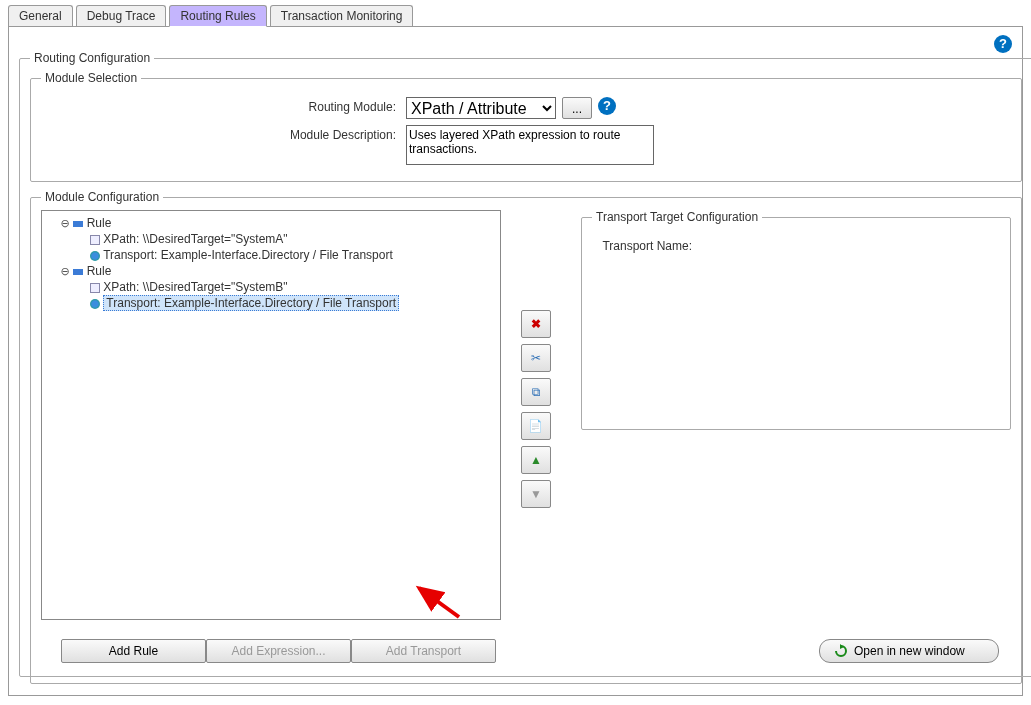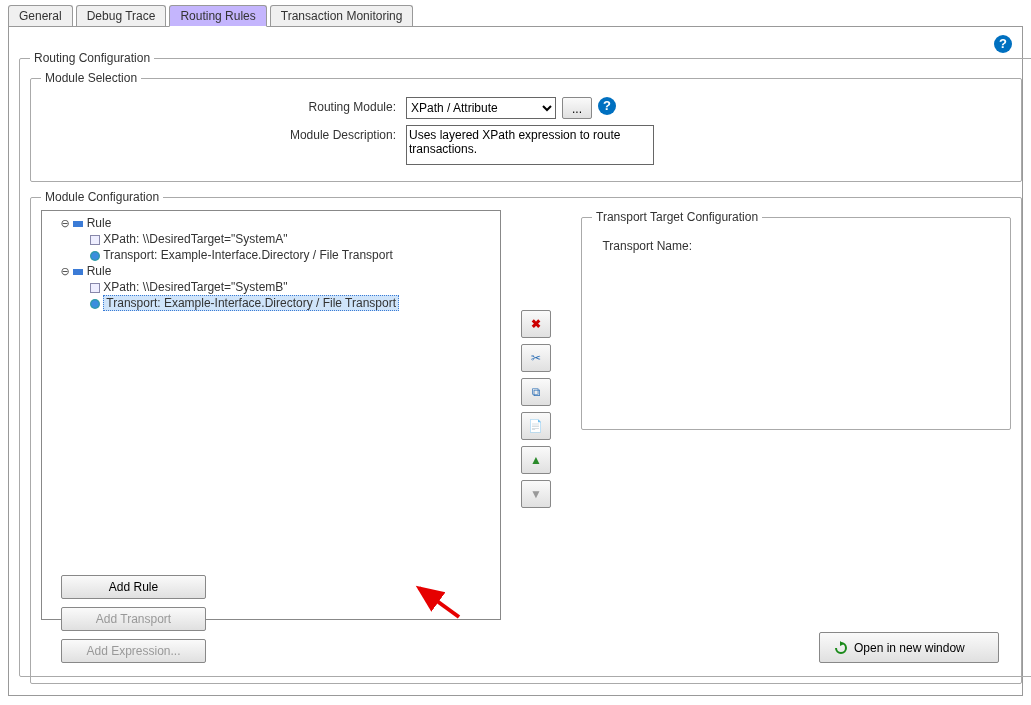--- a/index.html
+++ b/index.html
@@ -83,21 +83,21 @@
     text-align: right;
     padding-right: 10px;
     padding-top: 3px;
   }
   .module-selection-inner {
     margin-left: 220px;
   }
   select {
     border: 1px solid #666;
     height: 22px;
-    font-size: 12px;
+    font-size: 16px;
     background: #fff;
   }
   .sel-routing { width: 150px; }
   textarea {
     border: 1px solid #666;
     font-size: 12px;
     resize: none;
     padding: 2px;
     font-family: Arial, sans-serif;
   }
@@ -107,21 +107,21 @@
     background: linear-gradient(#fafafa,#e0e0e0);
     padding: 3px 8px;
     cursor: pointer;
     font-size: 12px;
     border-radius: 2px;
     min-width: 26px;
     text-align: center;
   }
   .btn.disabled { color: #999; cursor: default; }
   .btn.wide { width: 145px; height: 24px; }
-  .btn.xwide { width: 180px; height: 31px; }
+  .btn.xwide { width: 180px; height: 24px; border-radius: 11px; }
   .btn.icon { width: 30px; height: 28px; display: flex; align-items: center; justify-content: center; }
   .ellipsis-btn { width: 30px; height: 22px; line-height: 16px; margin-left: 6px; }
   .checkbox-row { margin: 2px 0 6px 4px; }
   .checkbox-row input { vertical-align: middle; }
   .config-body { display: flex; }
   .tree-panel {
     width: 460px;
     height: 410px;
     border: 1px solid #888;
     background: #fff;
@@ -179,22 +179,21 @@
   }
   .target-fieldset {
     height: 220px;
     width: 430px;
   }
   .bottom-buttons {
     position: absolute;
     left: 30px;
     bottom: 20px;
     display: flex;
-    gap: 8px;
-    flex-direction: column;
+    gap: 0;
   }
   .open-window-btn {
     position: absolute;
     right: 22px;
     bottom: 20px;
   }
   .open-window-btn .btn {
     display: inline-flex;
     align-items: center;
     gap: 6px;
@@ -308,22 +307,22 @@
             <legend>Transport Target Configuration</legend>
             <div class="form-row" style="margin-top:6px;">
               <label style="width:110px;">Transport Name:</label>
             </div>
           </fieldset>
         </div>
       </div>
 
       <div class="bottom-buttons">
         <button class="btn wide">Add Rule</button>
+        <button class="btn wide disabled">Add Expression...</button>
         <button class="btn wide disabled">Add Transport</button>
-        <button class="btn wide disabled">Add Expression...</button>
       </div>
 
       <div class="open-window-btn">
         <button class="btn xwide">
           <span class="refresh-icon">
             <svg width="14" height="14" viewBox="0 0 14 14">
               <path d="M7 2 A5 5 0 1 1 2 7" fill="none" stroke="#1a8a1a" stroke-width="2"></path>
               <polygon points="6,0 10,3 6,5" fill="#1a8a1a"></polygon>
             </svg>
           </span>

